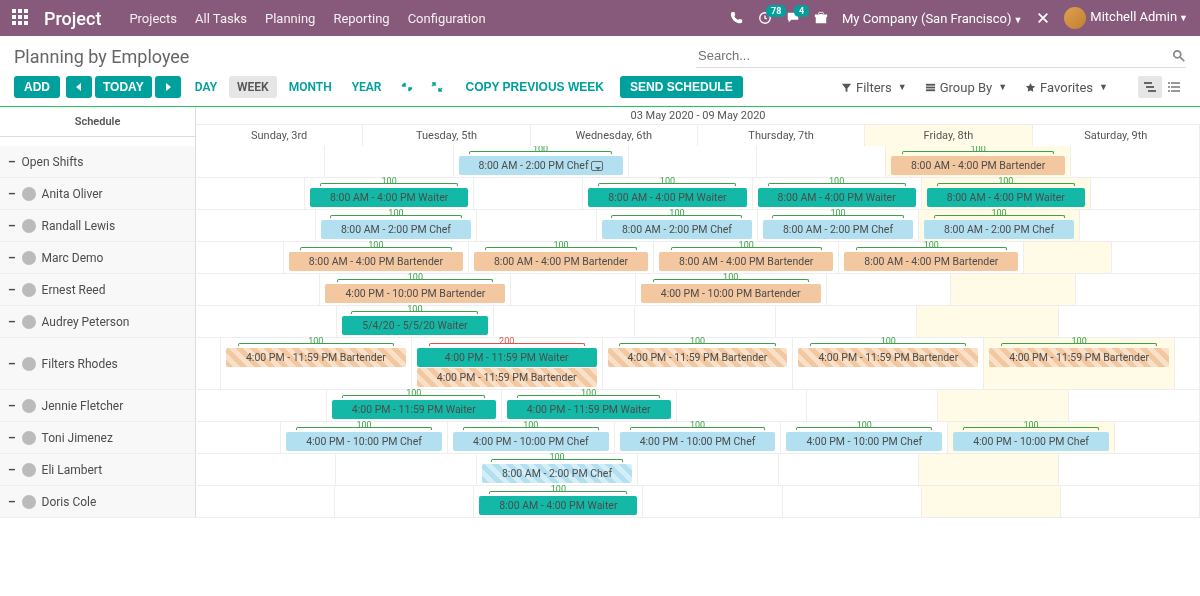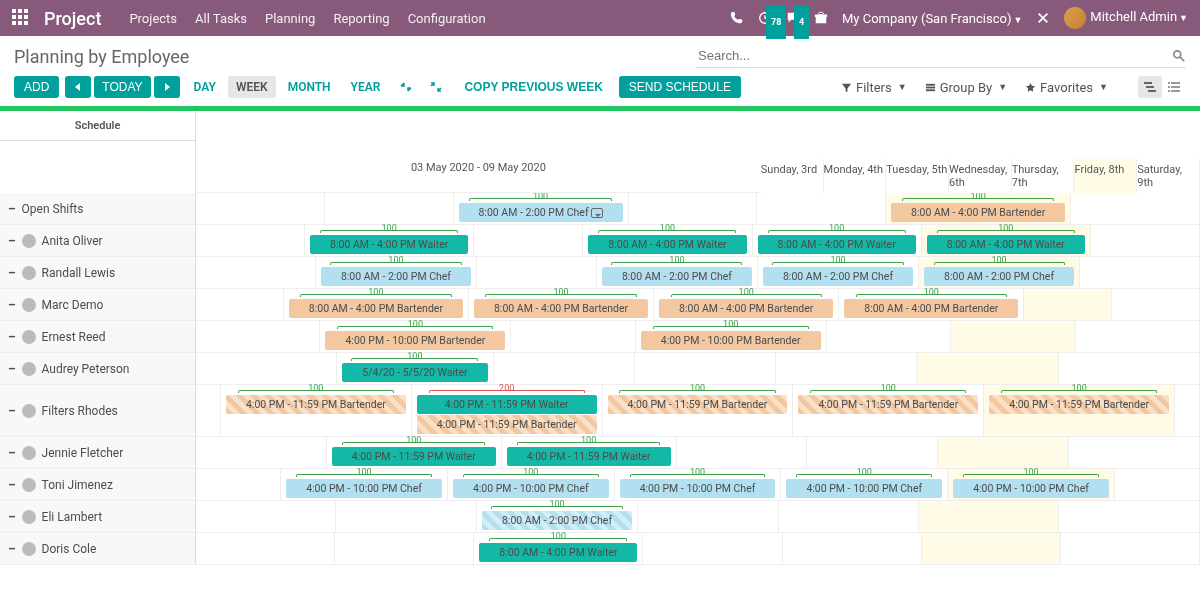--- a/index.html
+++ b/index.html
@@ -7,54 +7,54 @@
 
   
   .navbar { background: #875A7B; color: #fff; height: 36px; display: flex; align-items: center; padding: 0 12px; }
   .nav-apps { width: 18px; height: 18px; display: grid; grid-template-columns: repeat(3,4px); grid-template-rows: repeat(3,4px); gap: 2px; margin-right: 14px; cursor: pointer; }
   .nav-apps span { background: #fff; }
   .nav-brand { font-size: 18px; font-weight: 500; margin-right: 28px; }
   .nav-menu { display: flex; gap: 18px; font-size: 13px; }
   .nav-menu a { color: rgba(255,255,255,0.9); text-decoration: none; cursor: pointer; }
   .nav-right { margin-left: auto; display: flex; align-items: center; gap: 14px; font-size: 13px; }
   .nav-icon { width: 14px; height: 14px; display: inline-block; position: relative; cursor: pointer; }
-  .badge { background: #00A09D; color: #fff; font-size: 9px; font-weight: 700; padding: 12px 5px; border-radius: 0; position: absolute; top: -6px; left: 8px; }
+  .badge { background: #00A09D; color: #fff; font-size: 9px; font-weight: 700; padding: 1px 5px; border-radius: 5px; position: absolute; top: -6px; left: 8px; }
   .avatar-sm { width: 22px; height: 22px; border-radius: 50%; background: linear-gradient(135deg,#e0a050,#c08030); display:inline-block; vertical-align:middle; margin-right:4px;}
   .caret { font-size: 9px; margin-left: 2px; }
 
   
   .cp { display: flex; justify-content: space-between; align-items: center; padding: 8px 14px 4px; }
   .cp-title { font-size: 18px; color: #666; font-weight: 400; }
   .search-wrap { display:flex; align-items:center; width: 490px; border-bottom:1px solid #ddd;gap:42px; }
   .search-input { flex:1; border: none; outline: none; font-size: 13px; padding: 4px 2px; }
   .search-icon { width:14px; height:14px; cursor:pointer; }
 
   .cp2 { display: flex; align-items: center; padding: 4px 14px 8px; gap: 6px; }
-  .btn { padding: 4px 10px; border-radius: 3px; font-size: 12px; font-weight: 400; cursor: pointer; border: none; display: inline-flex; align-items: center; }
+  .btn { padding: 4px 10px; border-radius: 3px; font-size: 12px; font-weight: 700; cursor: pointer; border: none; display: inline-flex; align-items: center; }
   .btn-teal { background: #00A09D; color: #fff; }
   .btn-teal-outline { background: #00A09D; color:#fff; padding:4px 8px;}
   .btn-link-teal { color: #00A09D; background: transparent; font-weight: 600; }
   .btn-range { display:flex; gap:4px; }
   .btn-range .seg { color:#00A09D; background:transparent; padding:4px 8px; font-weight:600; border-radius:3px; cursor:pointer;}
   .btn-range .active { background:#e6e6e6; color:#555; }
   .icon-btn { color:#00A09D; padding:4px 6px; cursor:pointer; background:transparent; border:none;}
   .cp2-right { margin-left:auto; display:flex; gap:18px; align-items:center; font-size:13px; color:#555;}
   .filter-btn { display:inline-flex; align-items:center; gap:4px; cursor:pointer; }
   .view-switch { display:flex; margin-left:12px;}
   .view-switch span { width:24px; height:22px; display:flex; align-items:center; justify-content:center; cursor:pointer; border-radius:2px;}
   .view-switch .active { background:#e6e6e6; }
 
   
-  .gantt { border-top:5px solid #22c55e; }
+  .gantt { border-top:1px solid #22c55e; }
   .gantt-head { display:flex; }
   .row-head-col { width: 196px; flex:0 0 196px; border-right:1px solid #ddd; background:#fff; }
   .sched-title { text-align:center; padding:8px 0; font-size:11px; color:#555; font-weight:600; border-bottom:1px solid #ddd;}
   .range-title { flex:1; text-align:center; font-size:11px; padding:2px 0; color:#555; border-bottom:1px solid #eee;}
   .days-head { display:flex; }
-  .day-col { flex:1; font-size:11px; color:#555; padding:4px 0; border-right:1px solid #eee; background:#fff;}
+  .day-col { flex:1; text-align:center; font-size:11px; color:#555; padding:4px 0; border-right:1px solid #eee; background:#fff;}
   .day-col.today { background:#fffbe6; }
 
   .gantt-body { overflow:auto; }
   .grow { display:flex; border-bottom:1px solid #eee; }
   .grow .row-head { width:196px; flex:0 0 196px; border-right:1px solid #ddd; padding:4px 8px; display:flex; align-items:center; gap:6px; background:#f8f8f8;}
   .grow .row-head .toggle { font-weight:700; cursor:pointer;}
   .grow .row-head .emp-avatar { width:14px; height:14px; border-radius:50%; background:#bbb; display:inline-block;}
   .row-cells { flex:1; display:flex; }
   .cell { flex:1; border-right:1px solid #eee; position:relative; padding:1px 2px; min-height:17px;}
   .today-cell { background:#fffbe6; }
@@ -226,25 +226,24 @@
         </span>
     </div>
   </div>
 </div>
 
 <div class="gantt">
   <div class="gantt-head">
     <div class="row-head-col">
       <div class="sched-title">Schedule</div>
     </div>
-    <div style="flex:1; display:flex; flex-direction:row;margin-top:48px;">
+    <div style="flex:1; display:flex; flex-direction:column;">
       <div class="range-title">03 May 2020 - 09 May 2020</div>
       <div class="days-head" id="days-head">
           <div class="day-col">Sunday, 3rd</div>
-          <div class="day-col">Monday, 4th</div>
           <div class="day-col">Tuesday, 5th</div>
           <div class="day-col">Wednesday, 6th</div>
           <div class="day-col">Thursday, 7th</div>
           <div class="day-col today">Friday, 8th</div>
           <div class="day-col">Saturday, 9th</div>
         </div>
     </div>
   </div>
   <div class="gantt-body" id="gantt-body">
       <div class="grow">

